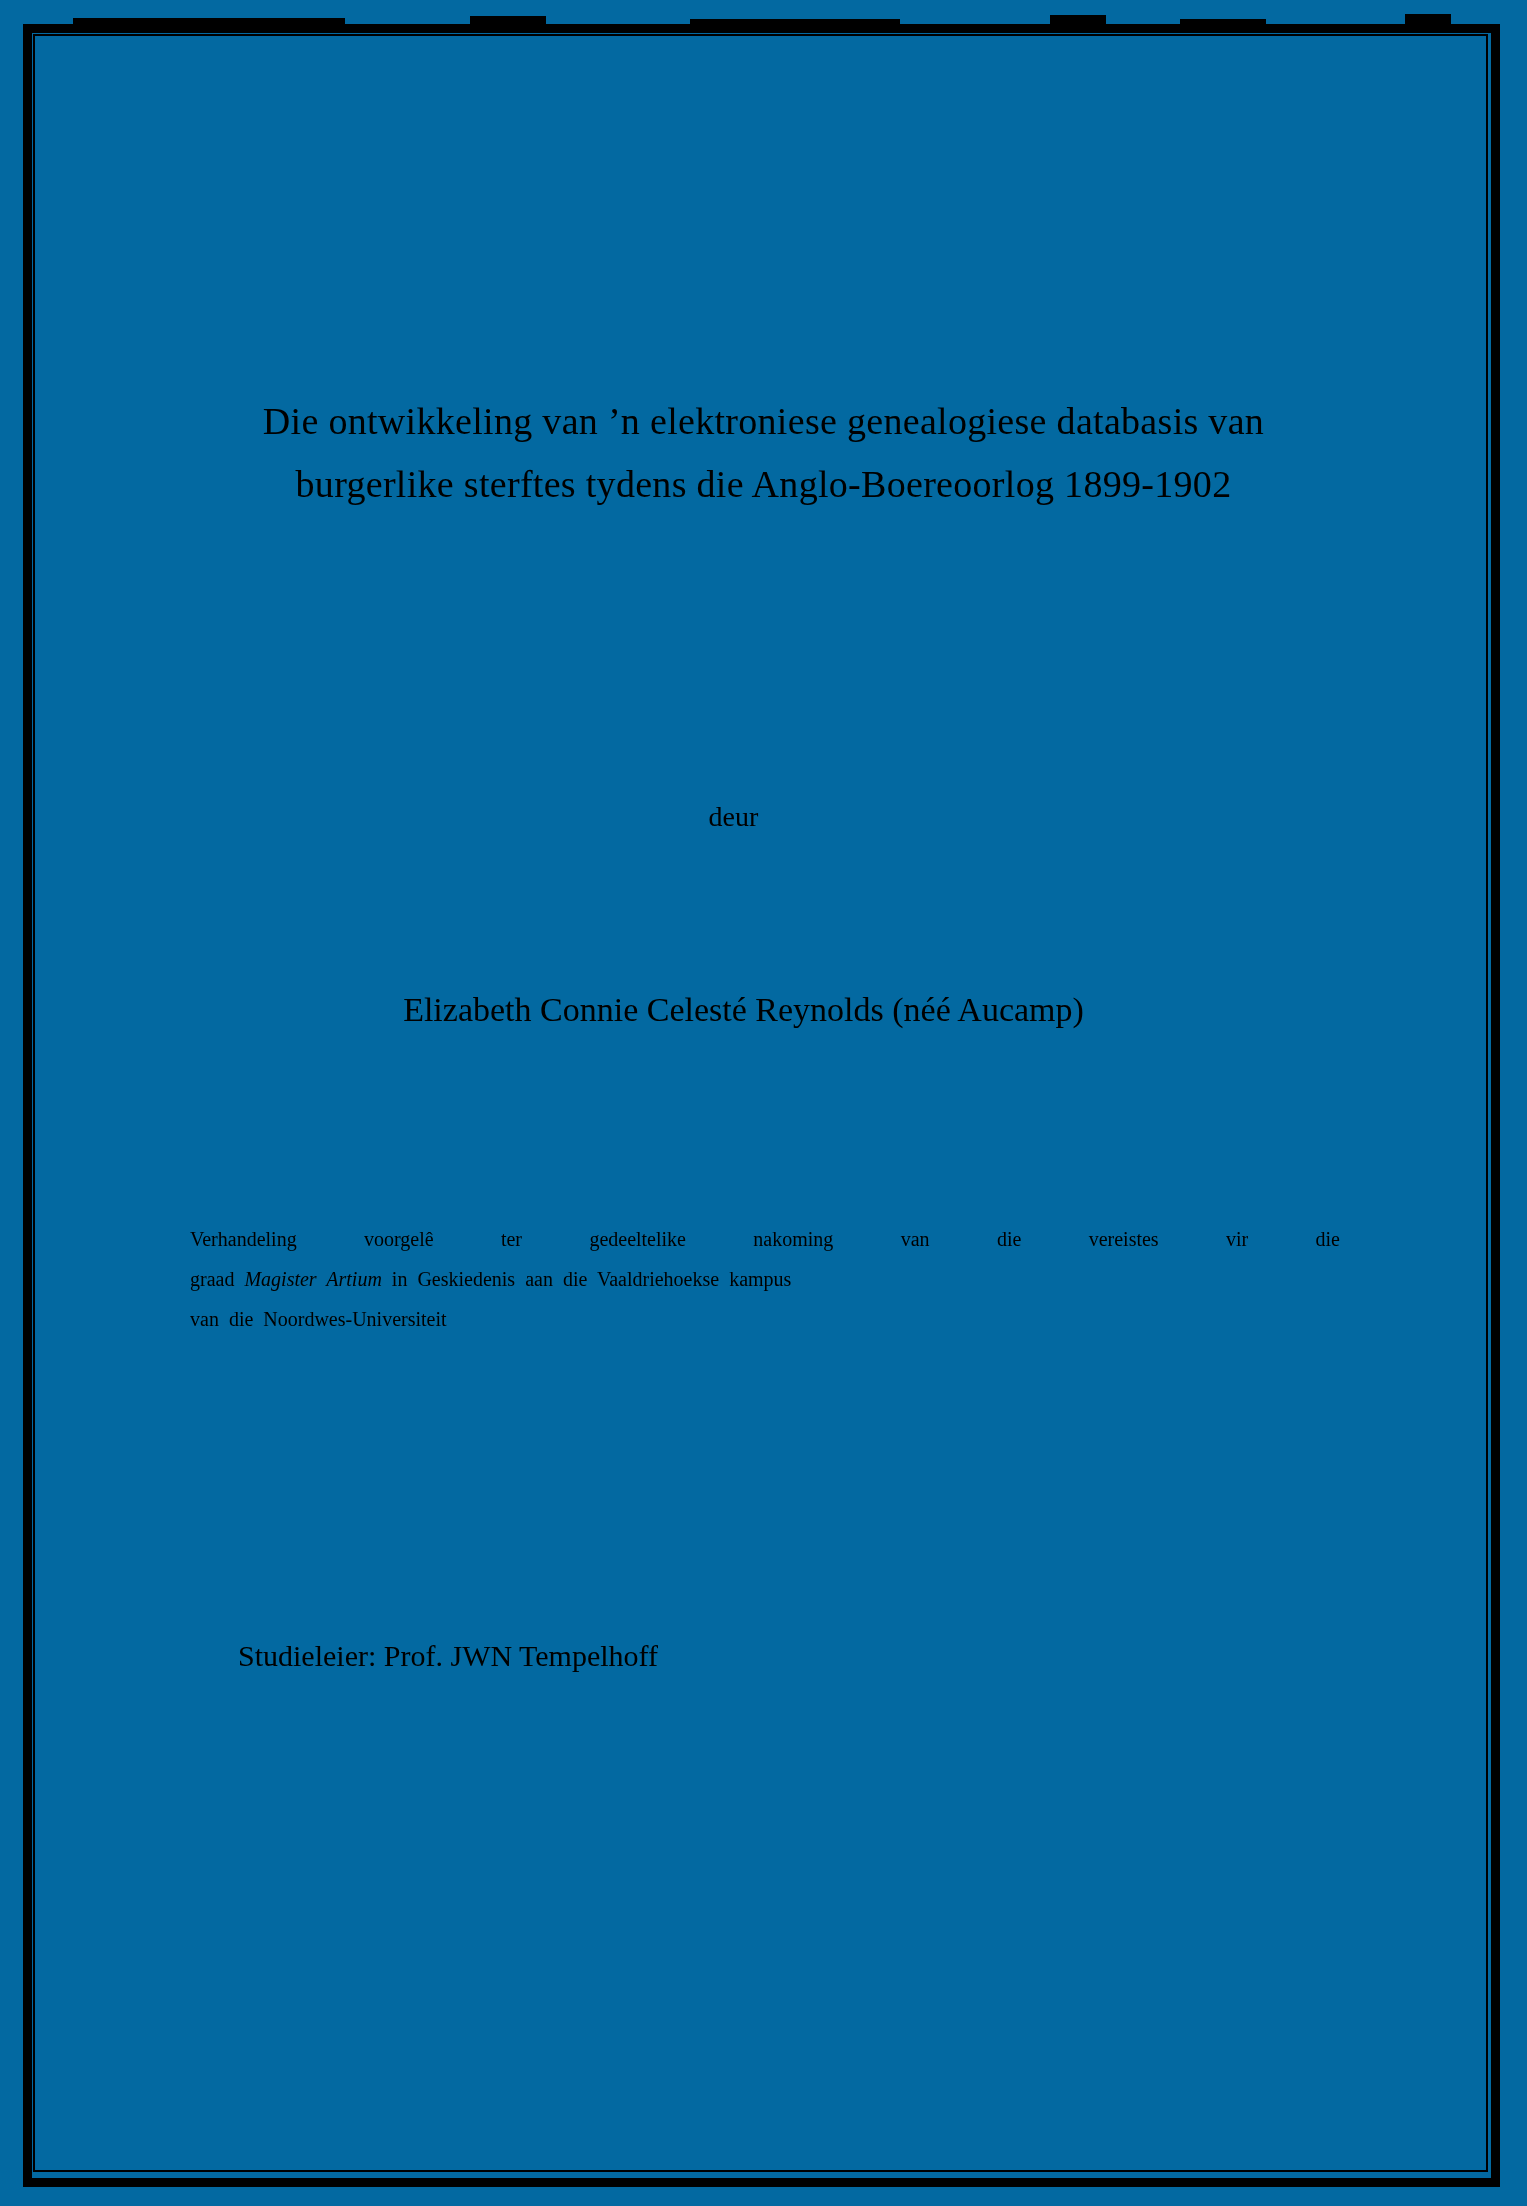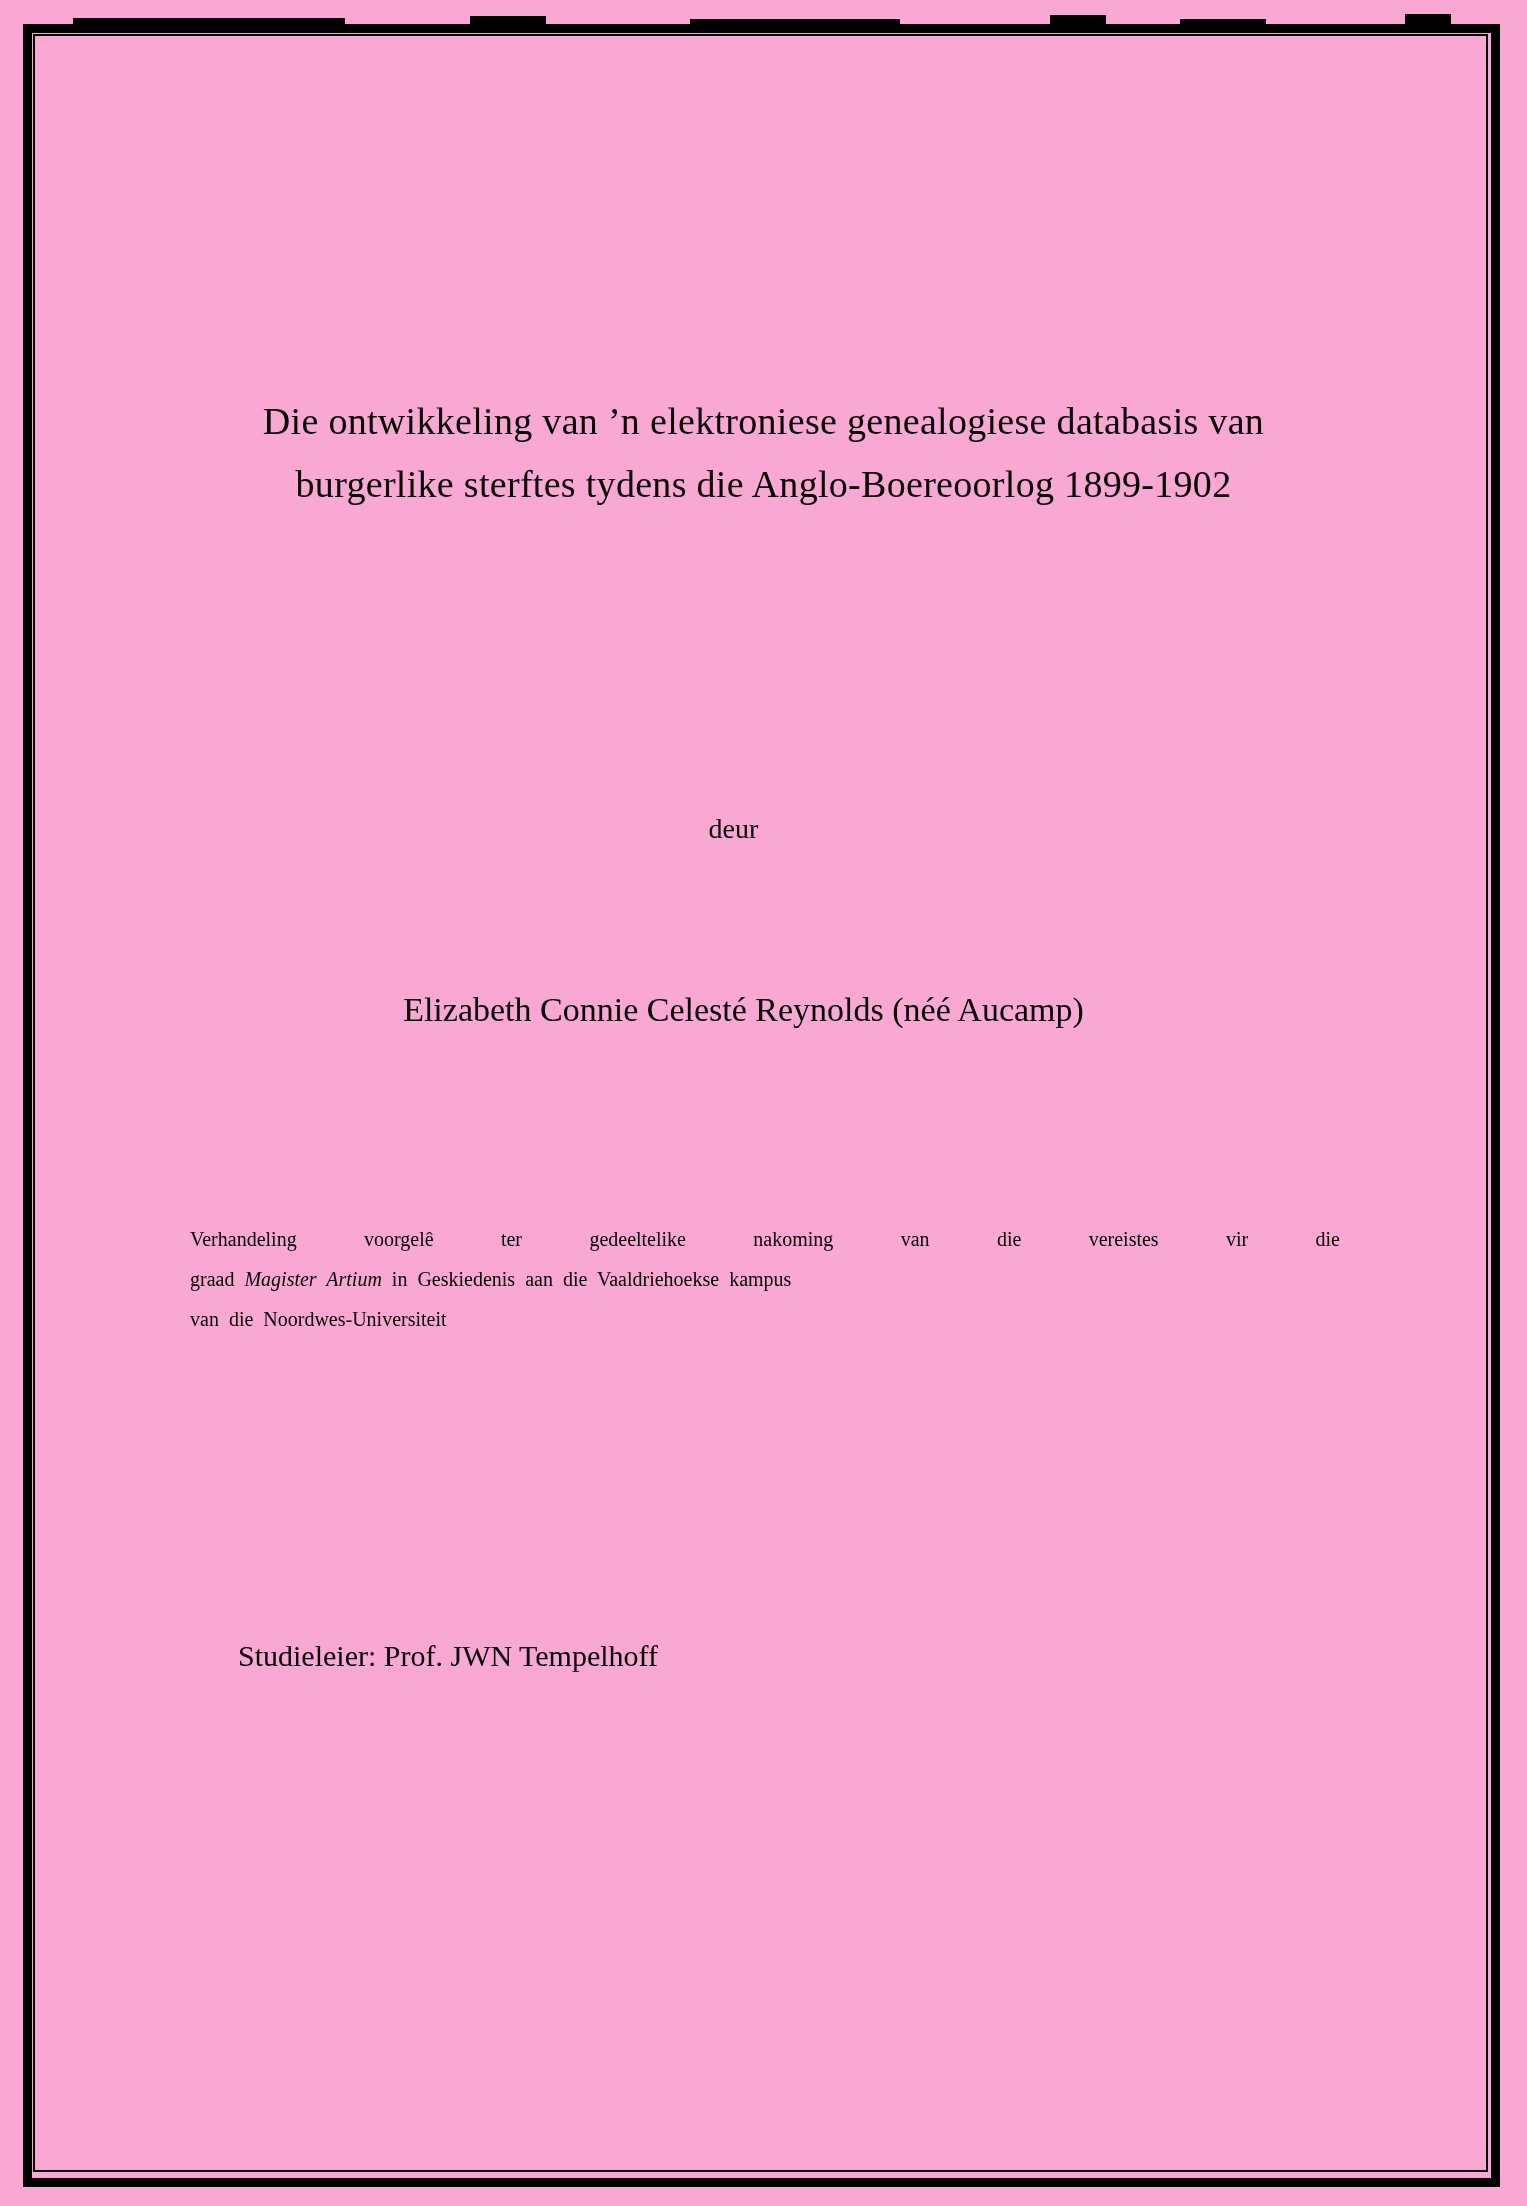--- a/index.html
+++ b/index.html
@@ -4,21 +4,21 @@
 <style>
   html, body {
     margin: 0;
     padding: 0;
     background: #ffffff;
   }
   .page {
     position: relative;
     width: 1527px;
     height: 2206px;
-    background: #f9a8d4;
+    background: #0369a1;
     overflow: hidden;
     font-family: "Liberation Serif", serif;
     color: #000000;
     text-decoration: underline;
   }
   
   .frame-outer {
     position: absolute;
     left: 23px; top: 24px;
     width: 1477px; height: 2163px;
@@ -44,21 +44,20 @@
   }
   .title-line1 { top: 399px; }
   .title-line2 { top: 462px; }
 
   .byline {
     position: absolute;
     left: 0; right: 60px;
     top: 801px;
     text-align: center;
     font-size: 28px;
-    margin-top: 12px;
   }
   .author {
     position: absolute;
     left: 0; right: 40px;
     top: 959px;
     text-align: center;
     font-size: 34px;
     margin-top: 32px;
   }
 

